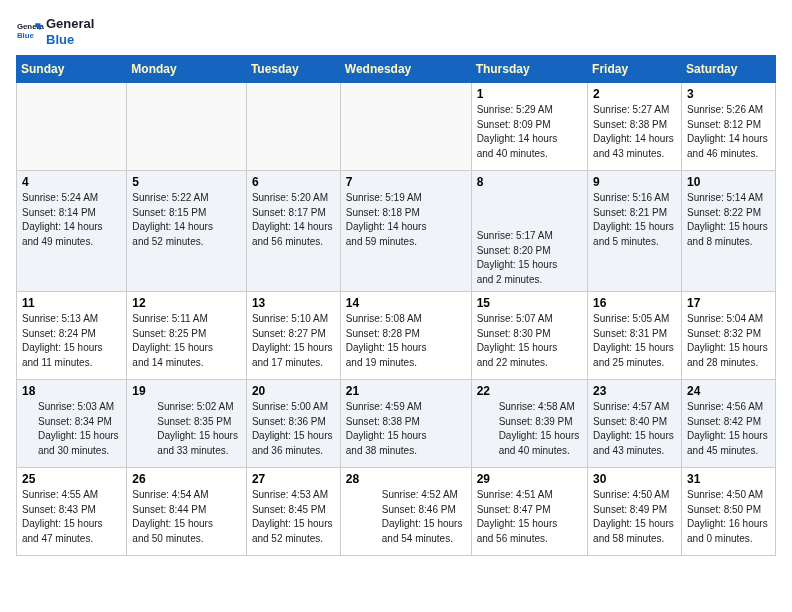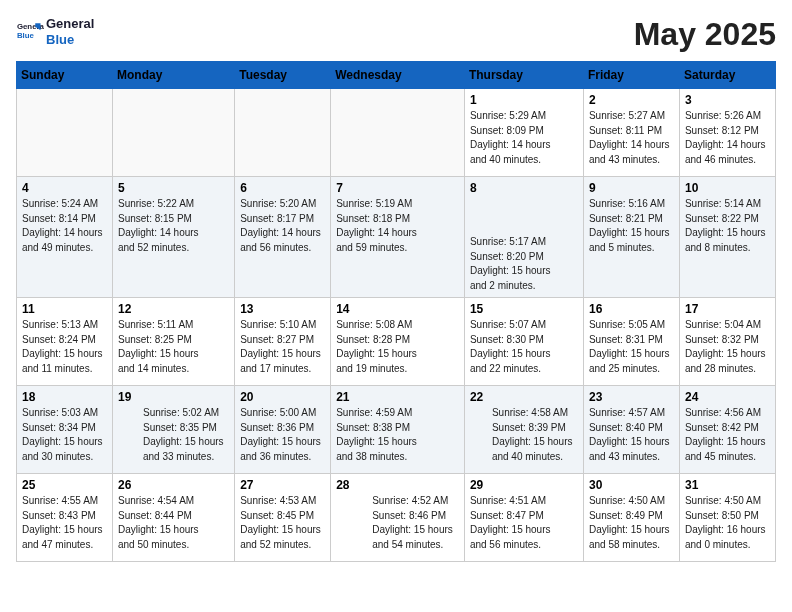--- a/index.html
+++ b/index.html
@@ -47,21 +47,21 @@
       color: #444;
       font-weight: normal;
     }
     table {
       width: 100%;
       border-collapse: collapse;
       font-size: 11px;
     }
     thead tr th {
       background-color: #1565c0;
-      color: #000000;
+      color: #fef9c3;
       padding: 6px 4px;
       text-align: left;
       font-size: 12px;
       font-weight: bold;
       border: 1px solid #1565c0;
     }
     tbody tr {
       vertical-align: top;
     }
     tbody tr:nth-child(odd) {
@@ -104,21 +104,20 @@
       <polygon points="22,6 28,6 28,14 22,10" fill="#1565c0"></polygon>
     </svg>
     <div>
       <div class="logo-text">
         <span style="color:#1a1a2e">General</span><br>
         <span style="color:#1565c0">Blue</span>
       </div>
     </div>
   </div>
   <div class="title-block">
-    <div class="main-title">May 2025</div>
   </div>
 </div>
 
 <table>
   <thead>
     <tr>
     <th>Sunday</th>
         <th>Monday</th>
         <th>Tuesday</th>
         <th>Wednesday</th>
@@ -136,21 +135,21 @@
         <td>
           <span class="day-num">1</span>
           <div class="cell-info" style="white-space: pre-line;">Sunrise: 5:29 AM
 Sunset: 8:09 PM
 Daylight: 14 hours
 and 40 minutes.</div>
         </td>
         <td>
           <span class="day-num">2</span>
           <div class="cell-info" style="white-space: pre-line;">Sunrise: 5:27 AM
-Sunset: 8:11 PM
+Sunset: 8:38 PM
 Daylight: 14 hours
 and 43 minutes.</div>
         </td>
         <td>
           <span class="day-num">3</span>
           <div class="cell-info" style="white-space: pre-line;">Sunrise: 5:26 AM
 Sunset: 8:12 PM
 Daylight: 14 hours
 and 46 minutes.</div>
         </td>
@@ -253,21 +252,21 @@
           <span class="day-num">17</span>
           <div class="cell-info" style="white-space: pre-line;">Sunrise: 5:04 AM
 Sunset: 8:32 PM
 Daylight: 15 hours
 and 28 minutes.</div>
         </td>
       </tr>
       <tr>
         <td>
           <span class="day-num">18</span>
-          <div class="cell-info" style="white-space: pre-line;">Sunrise: 5:03 AM
+          <div class="cell-info" style="white-space: pre-line; margin-left: 16px;">Sunrise: 5:03 AM
 Sunset: 8:34 PM
 Daylight: 15 hours
 and 30 minutes.</div>
         </td>
         <td>
           <span class="day-num">19</span>
           <div class="cell-info" style="white-space: pre-line; margin-left: 25px;">Sunrise: 5:02 AM
 Sunset: 8:35 PM
 Daylight: 15 hours
 and 33 minutes.</div>

